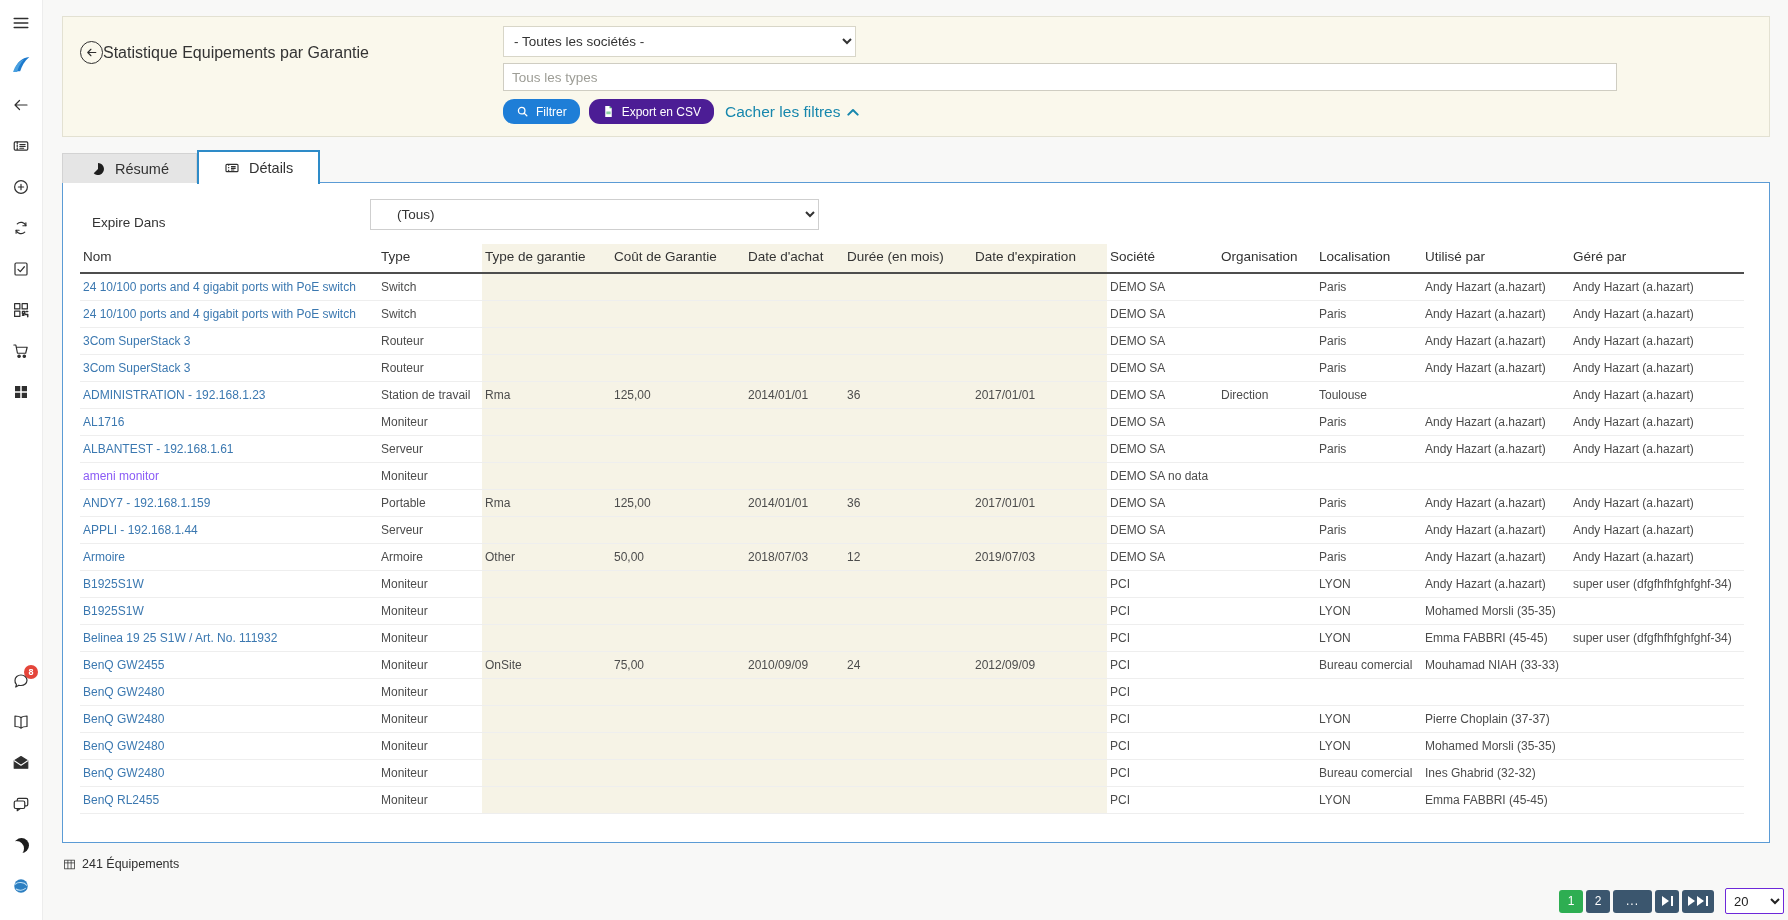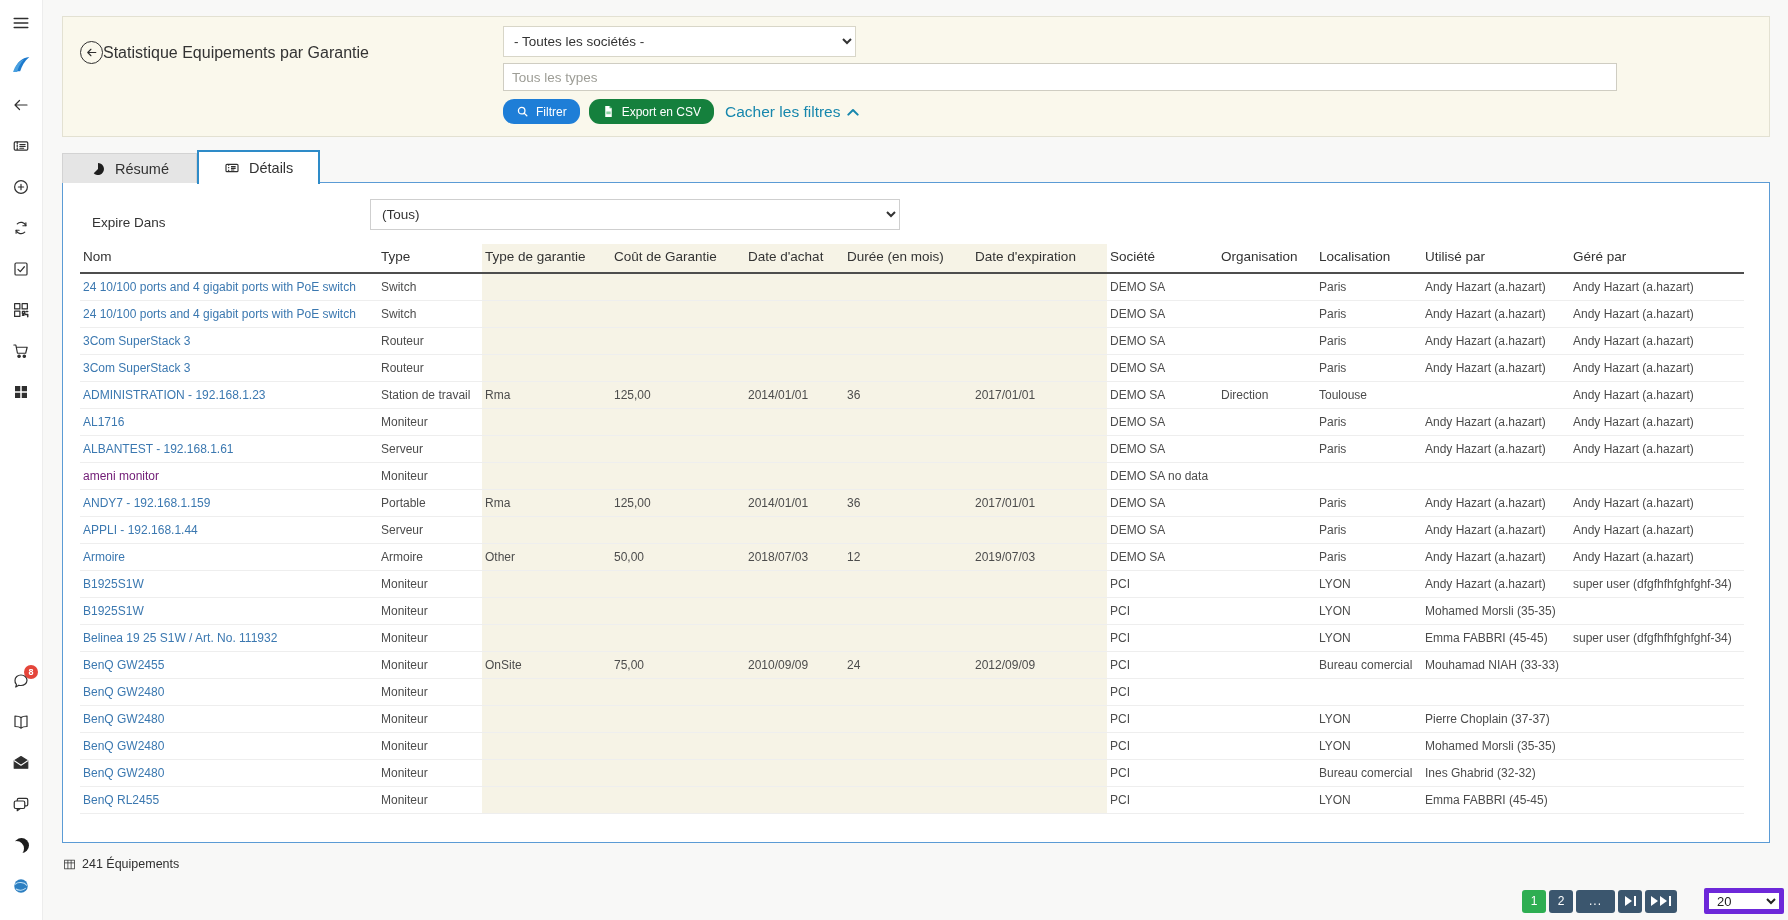--- a/index.html
+++ b/index.html
@@ -54,21 +54,21 @@
   .types-input {
     display: block; width: 1114px; height: 28px; margin-top: 6px; font-size: 13.5px;
     border: 1px solid #cscsc8; border: 1px solid #cfcdc2; background: #fff; padding: 0 8px; outline: none;
     font-family: inherit; color: #333;
   }
   .types-input::placeholder { color: #9d9d96; }
   .fp-buttons { display: flex; align-items: center; gap: 9px; margin-top: 8px; }
   .btn { height: 25px; border: none; border-radius: 11px; color: #fff; font-size: 12px;
     display: inline-flex; align-items: center; gap: 7px; padding: 0 13px; cursor: pointer; font-family: inherit; }
   .btn-filter { background: #1e7ed7; }
-  .btn-export { background: #15803d; }
+  .btn-export { background: #4c1d95; }
   .btn svg { width: 13px; height: 13px; }
   .hide-filters { display: inline-flex; align-items: center; gap: 7px; color: #1787ad; font-size: 15.5px; cursor: pointer; margin-left: 2px; }
   .hide-filters svg { width: 12px; height: 10px; }
 
   
   .tabs-row {
     position: absolute; left: 62px; top: 149px; height: 34px;
     display: flex; align-items: flex-end; z-index: 3;
   }
   .tab { display: flex; align-items: center; gap: 9px; font-size: 14.5px; color: #333; cursor: pointer; }
@@ -83,55 +83,55 @@
   }
 
   
   .content-panel {
     position: absolute; left: 62px; top: 182px; width: 1708px; height: 661px;
     background: #ffffff; border: 1px solid #5b9bd5;
   }
   .expires-row { display: flex; align-items: flex-end; padding: 16px 0 0 29px; }
   .expires-label { width: 278px; font-size: 13.5px; color: #333; }
   .expires-select {
-    width: 530px; height: 31px; font-size: 13.5px; color: #333;
-    border: 1px solid #cfcfcf; background: #fff; padding: 0 7px; outline: none; font-family: inherit;
+    width: 449px; height: 31px; font-size: 13.5px; color: #333;
+    border: 1px solid #cfcfcf; background: #fff; padding: 0 22px; outline: none; font-family: inherit;
   }
 
   
   table.eqt { margin: 14px 0 0 17px; border-collapse: collapse; table-layout: fixed; width: 1664px; }
   .eqt th {
     text-align: left; font-weight: normal; font-size: 13.5px; color: #333;
     padding: 5px 6px 8px 3px; border-bottom: 2px solid #4d4d4d; white-space: nowrap; overflow: hidden;
   }
   .eqt td {
     height: 27px; font-size: 12px; color: #4c4c4c; padding: 0 6px 0 3px;
     border-bottom: 1px solid #eeeeee; white-space: nowrap; overflow: hidden;
   }
   .eqt .wz { background: #f6f3e6; }
   .eqt a { color: #3b78b0; text-decoration: none; cursor: pointer; }
-  .eqt a.nolink { color: #701a75; cursor: default; }
+  .eqt a.nolink { color: #8b5cf6; cursor: default; }
 
   
   .count-row { position: absolute; left: 63px; top: 857px; display: flex; align-items: center; gap: 6px; }
   .count-row svg { width: 13px; height: 13px; stroke: #2f2f2f; fill: none; stroke-width: 1.4; }
   .count-text { font-size: 12.5px; color: #2f2f2f; text-align: right; }
 
   .pagination { position: absolute; right: 4px; bottom: 6px; display: flex; align-items: center; gap: 3px; }
   .pbtn {
     min-width: 24px; height: 23px; border: none; border-radius: 3px; background: #3b566e;
     color: #fff; font-size: 12px; cursor: pointer; font-family: inherit;
     display: inline-flex; align-items: center; justify-content: center; gap: 2px; padding: 0 6px;
   }
   .pbtn.active { background: #2eae52; }
   .pbtn.dots { min-width: 39px; letter-spacing: 1px; }
   .tri { width: 0; height: 0; border-top: 5px solid transparent; border-bottom: 5px solid transparent; border-left: 7px solid #fff; display: inline-block; }
   .vbar { width: 2px; height: 10px; background: #fff; display: inline-block; }
   .per-page {
-    width: 80px; height: 26px; margin-left: 24px; border: 5px solid #6d28d9; background: #fff;
+    width: 59px; height: 26px; margin-left: 8px; border: 1px solid #6d28d9; background: #fff;
     font-size: 13px; color: #222; padding: 0 4px; outline: none; font-family: inherit; border-radius: 2px;
   }
 </style>
 </head>
 <body>
 
 <div class="sidebar">
   <div class="sicon">
     <svg viewBox="0 0 24 24">
         <path d="M3 6h18M3 12h18M3 18h18" stroke-width="2.1"></path>

